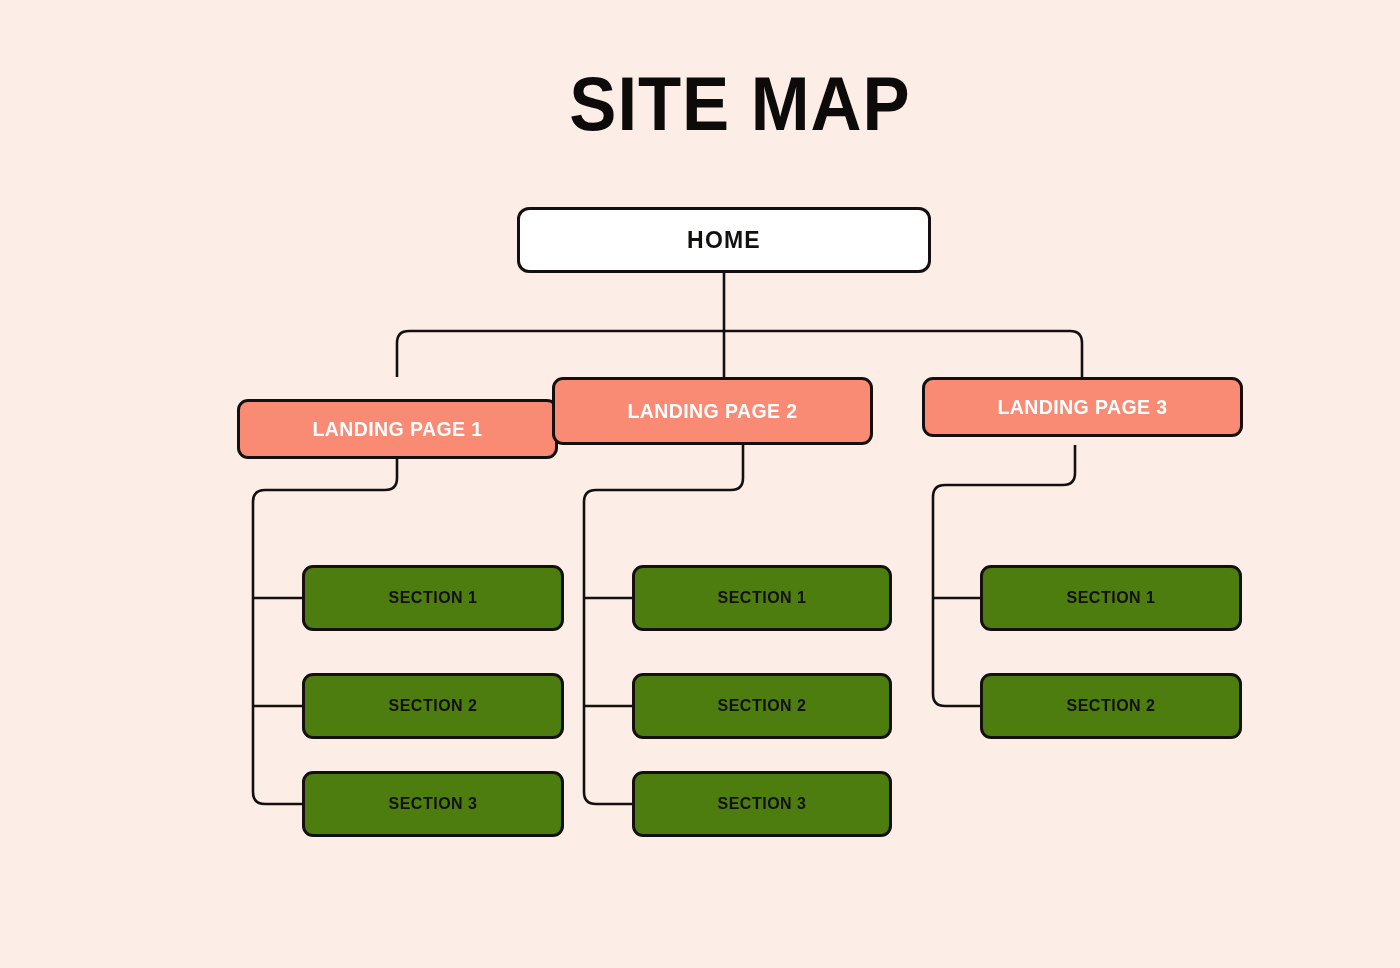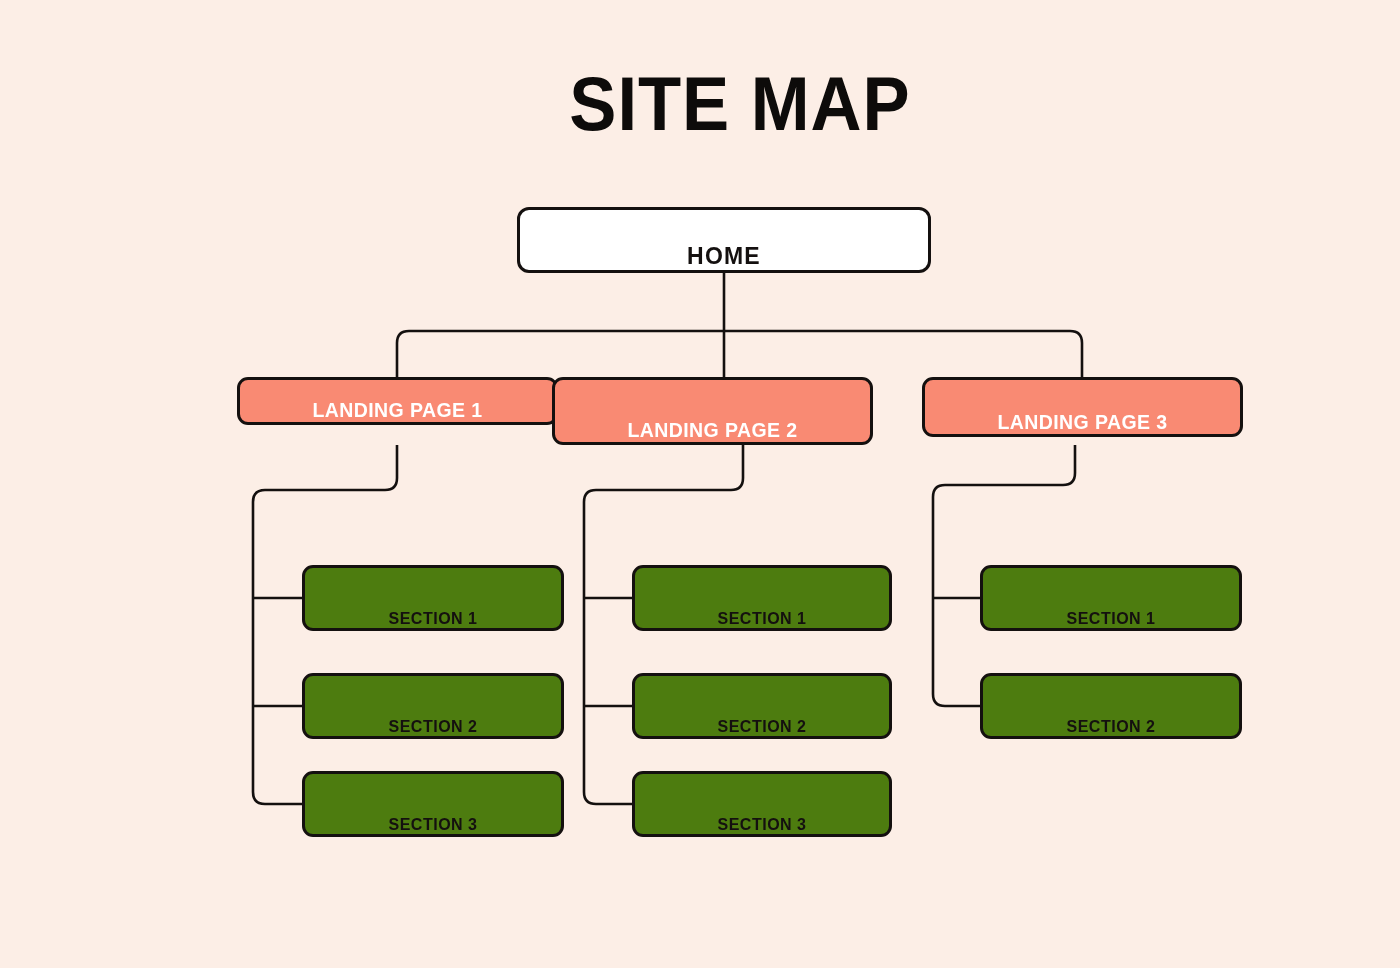--- a/index.html
+++ b/index.html
@@ -25,21 +25,21 @@
     top: 0;
     width: 1400px;
     height: 968px;
     pointer-events: none;
   }
   .node {
     position: absolute;
     box-sizing: border-box;
     border: 3px solid #14100f;
     display: flex;
-    align-items: flex-end;
+    align-items: center;
     justify-content: center;
     text-align: center;
     letter-spacing: 0.2px;
   }
   .node-home {
     background: #FFFFFF;
     color: #14100f;
     border-radius: 12px;
     font-size: 23px;
     font-weight: bold;
@@ -99,21 +99,21 @@
     <path d="M 544 706 L 592 706"></path>
 
     <path d="M 1035 445 L 1035 473 Q 1035 485 1023 485 L 905 485 Q 893 485 893 497 L 893 694 Q 893 706 905 706 L 940 706"></path>
     <path d="M 893 598 L 940 598"></path>
   </svg>
 
   <div class="node node-home" style="left:477px; top:207px; width:414px; height:66px;">
     <span>HOME</span>
   </div>
 
-  <div class="node node-landing" style="left:197px; top:377px; width:321px; height:48px;">
+  <div class="node node-landing" style="left:197px; top:399px; width:321px; height:60px;">
     <span>LANDING PAGE 1</span>
   </div>
   <div class="node node-section" style="left:262px; top:565px; width:262px; height:66px;">
     <span>SECTION 1</span>
   </div>
   <div class="node node-section" style="left:262px; top:673px; width:262px; height:66px;">
     <span>SECTION 2</span>
   </div>
   <div class="node node-section" style="left:262px; top:771px; width:262px; height:66px;">
     <span>SECTION 3</span>

